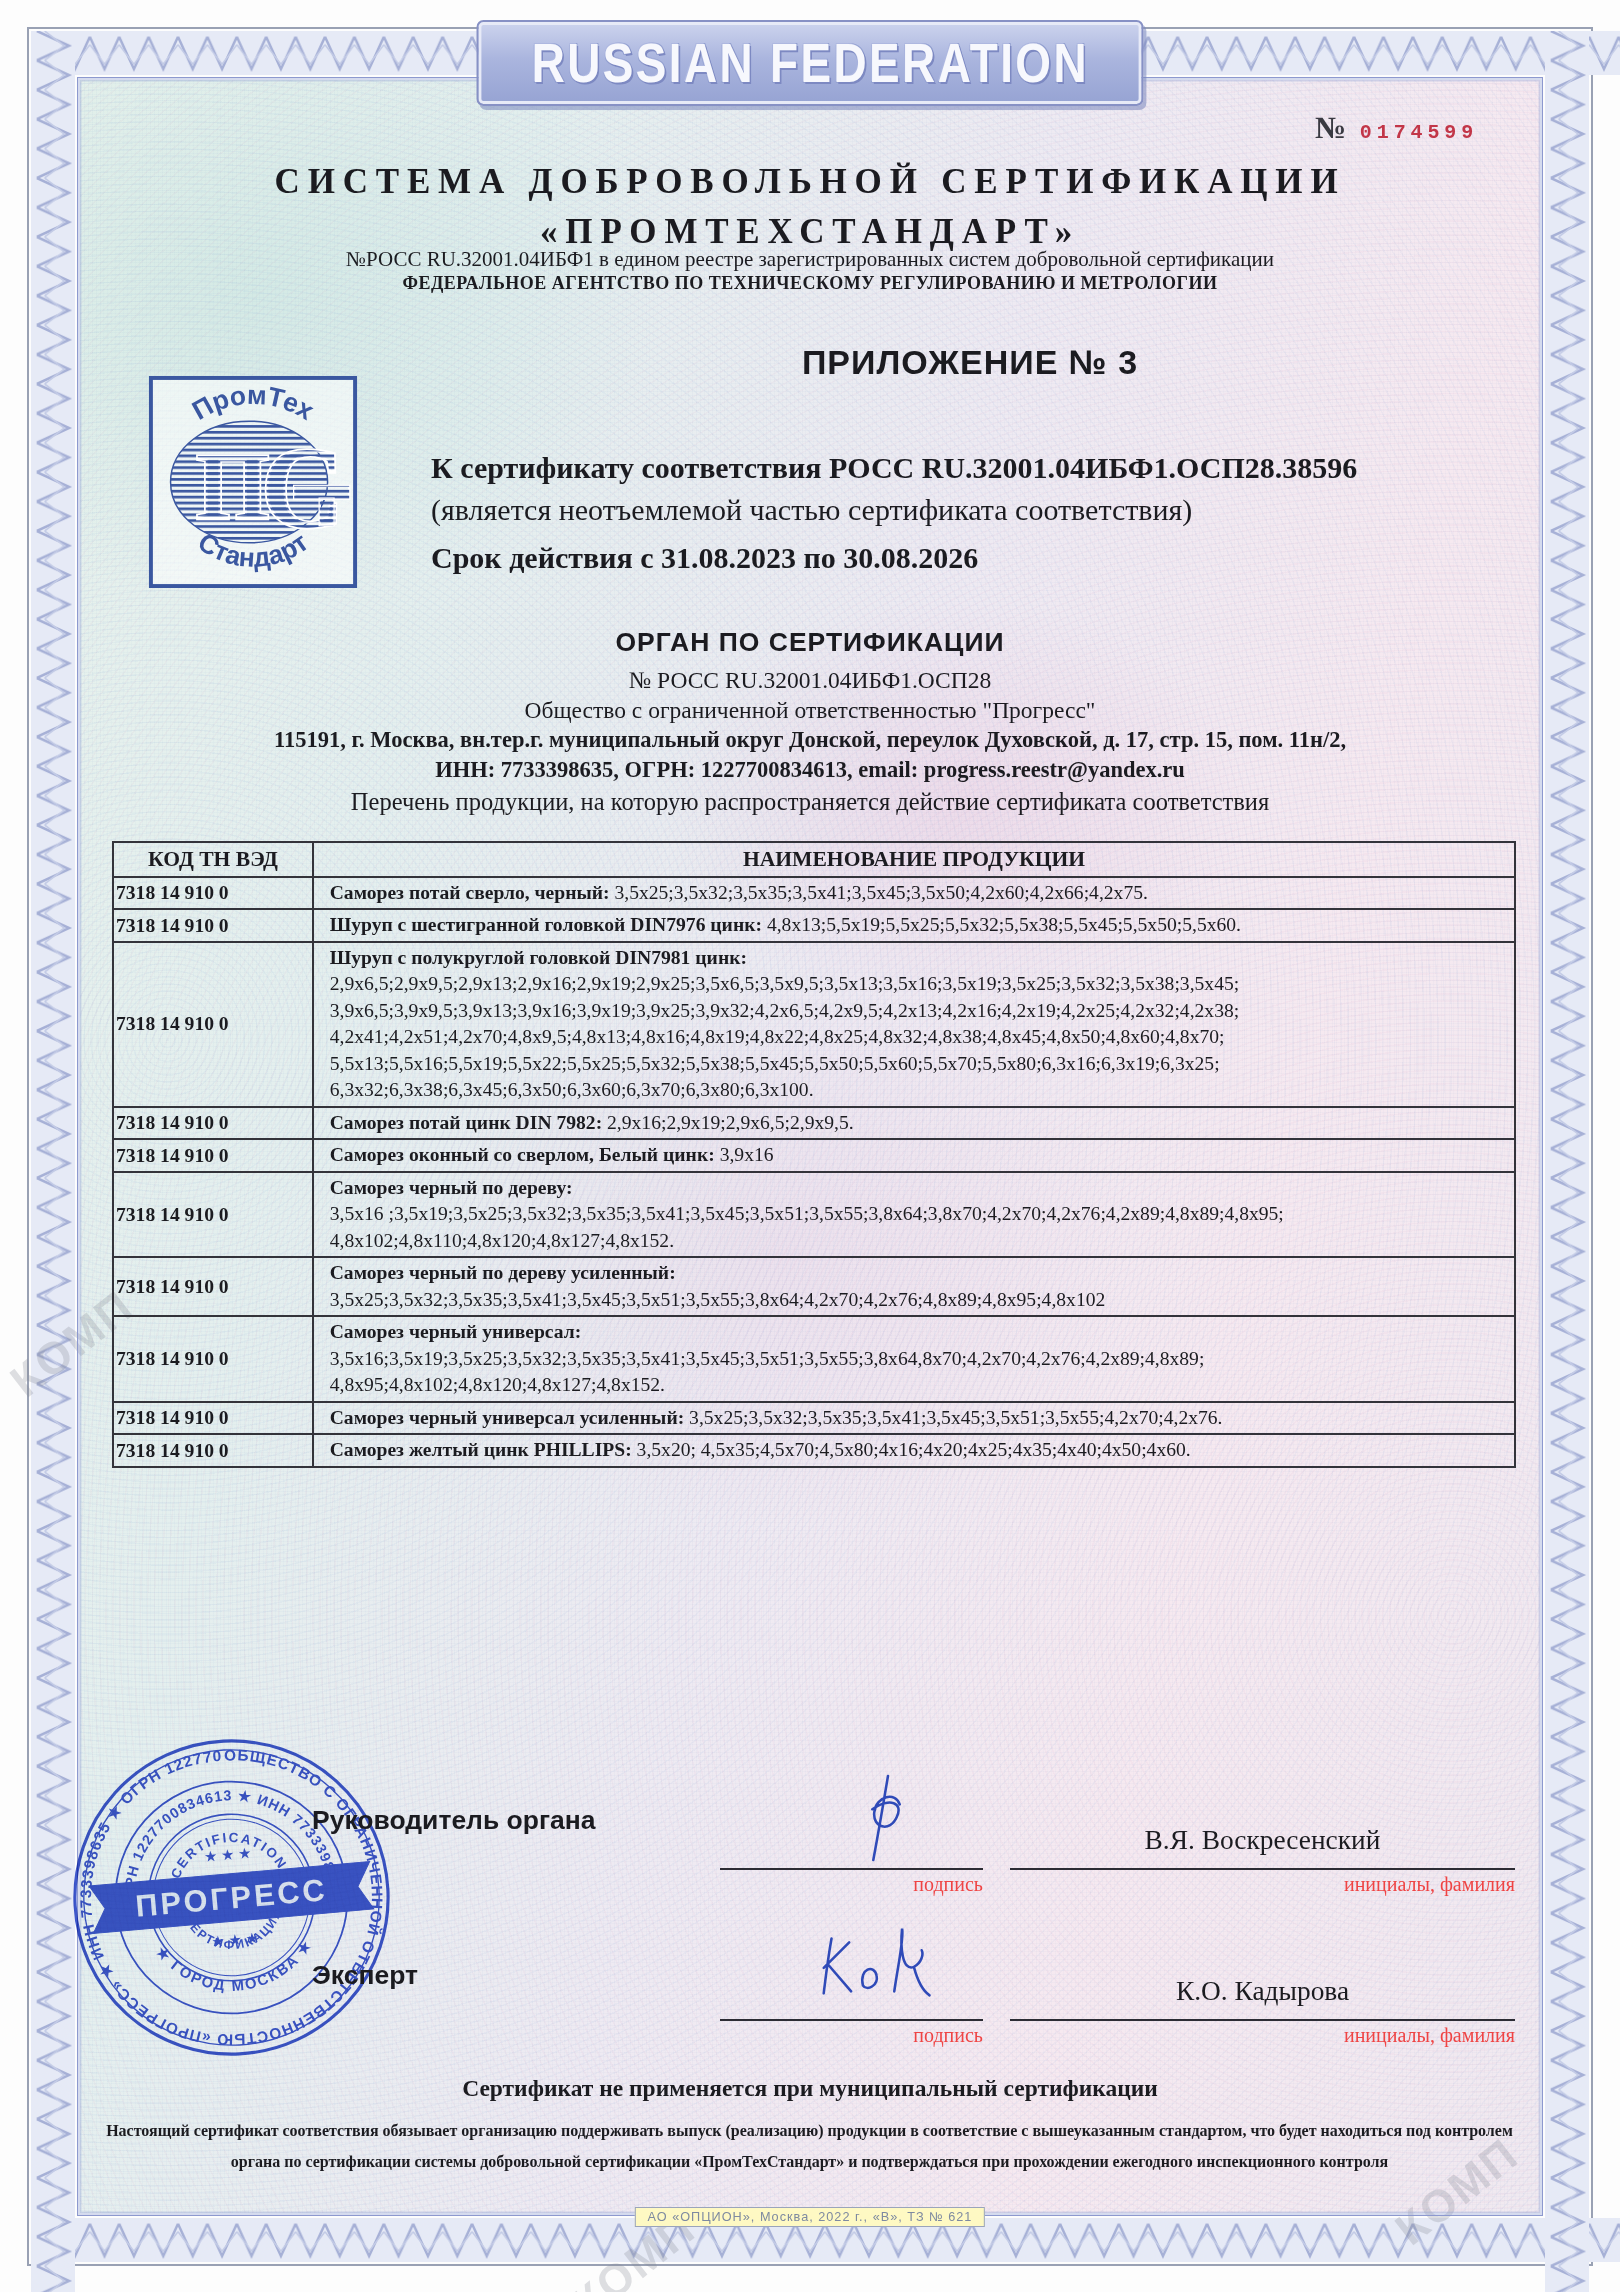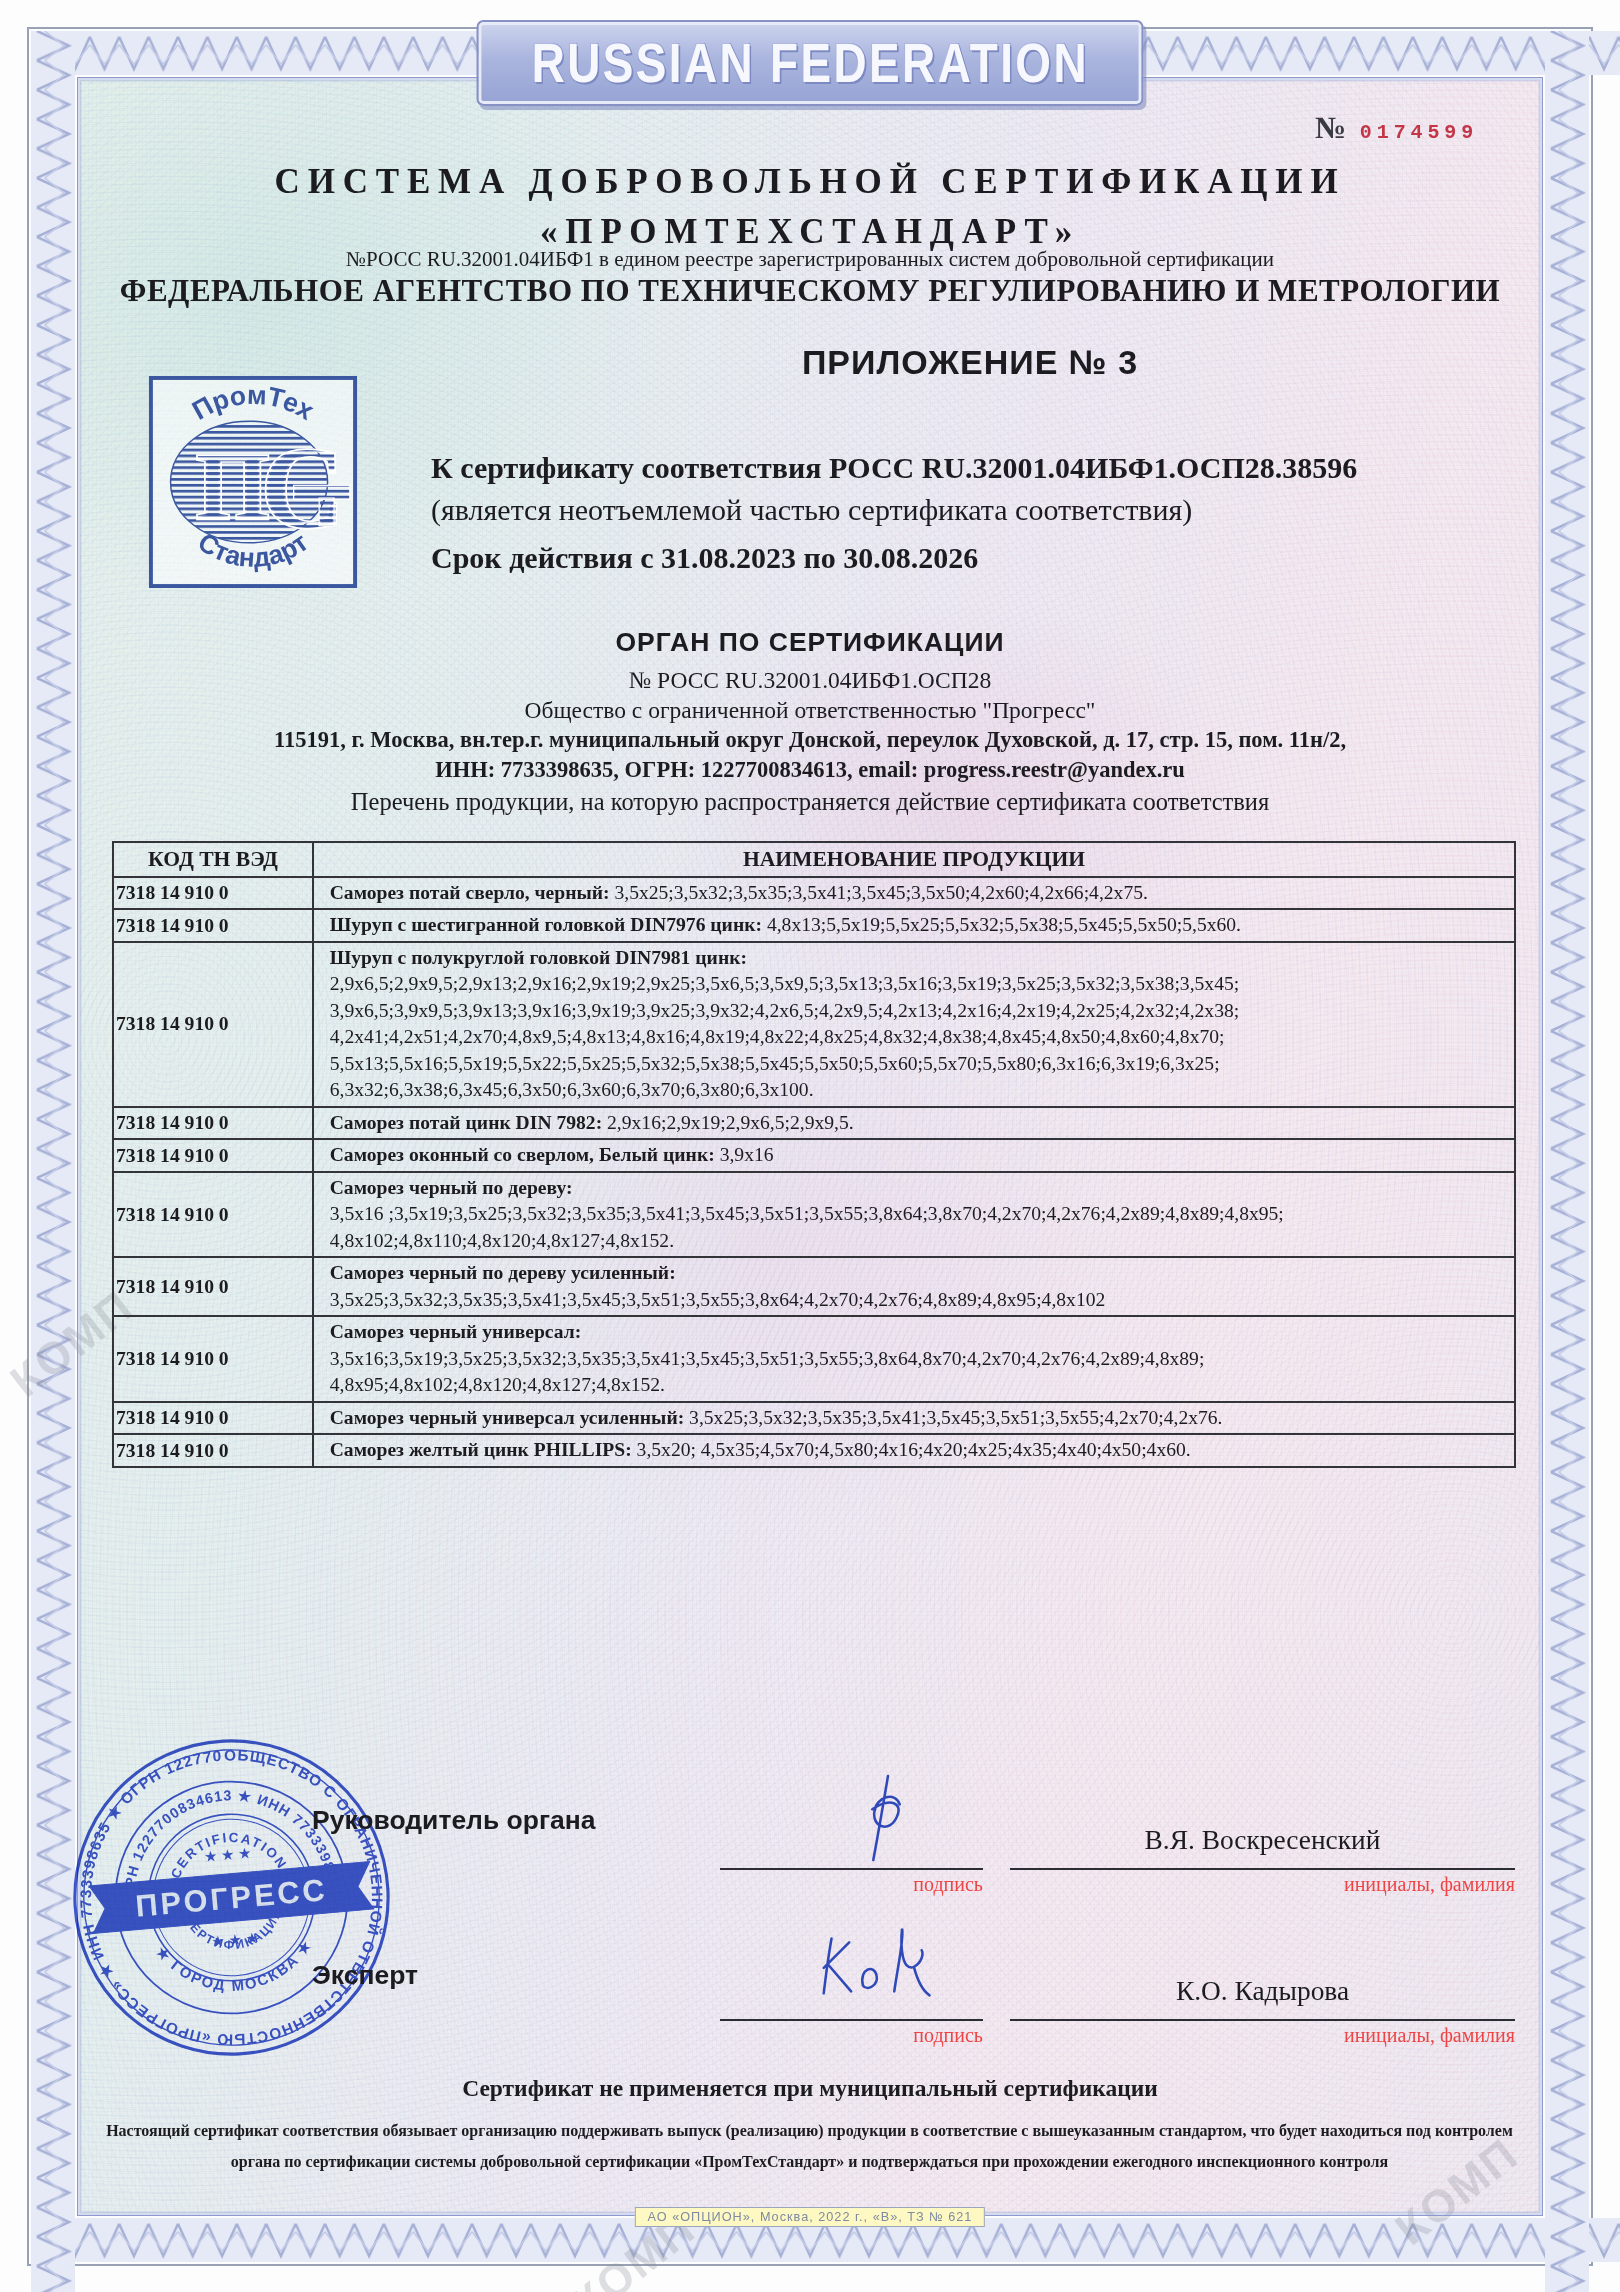--- a/index.html
+++ b/index.html
@@ -39,21 +39,21 @@
   
   .cert-no{position:absolute;top:110px;left:1315px;z-index:6;white-space:nowrap;}
   .cert-no .mark{font-size:31px;color:#3a3a42;font-weight:bold;margin-right:13.7px;}
   .cert-no .val{font-family:"Liberation Mono",monospace;font-weight:bold;font-size:20px;
     color:#c23648;letter-spacing:4.9px;text-align:center;}
   
   .abs{position:absolute;z-index:5;}
   .ctr{left:0;width:100%;text-align:center;}
   .t-system{font-size:35px;font-weight:600;letter-spacing:7.8px;white-space:nowrap;}
   .t-reg{font-size:21px;font-weight:normal;white-space:nowrap;}
-  .t-agency{font-size:31px;font-weight:bold;white-space:nowrap;letter-spacing:0.5px;}
+  .t-agency{font-size:18px;font-weight:bold;white-space:nowrap;letter-spacing:0.5px;}
   .t-appendix{font-family:"Liberation Sans",sans-serif;font-size:34px;font-weight:bold;letter-spacing:1px;}
   .t-cert{font-size:30px;font-weight:600;white-space:nowrap;}
   .t-organ{font-family:"Liberation Sans",sans-serif;font-size:26.5px;font-weight:bold;letter-spacing:1px;}
   .t-serif24{font-size:23.5px;}
   .t-serif23{font-size:22.5px;font-weight:600;}
   .t-products{font-size:24.5px;font-weight:normal;}
   
   table.prod{position:absolute;left:112px;top:841px;width:1404px;border-collapse:collapse;z-index:5;}
   table.prod td,table.prod th{border:2px solid #33333a;vertical-align:middle;}
   th.h1,th.h2{font-size:21.6px;font-weight:bold;text-align:center;padding:3.9px 2px;}

